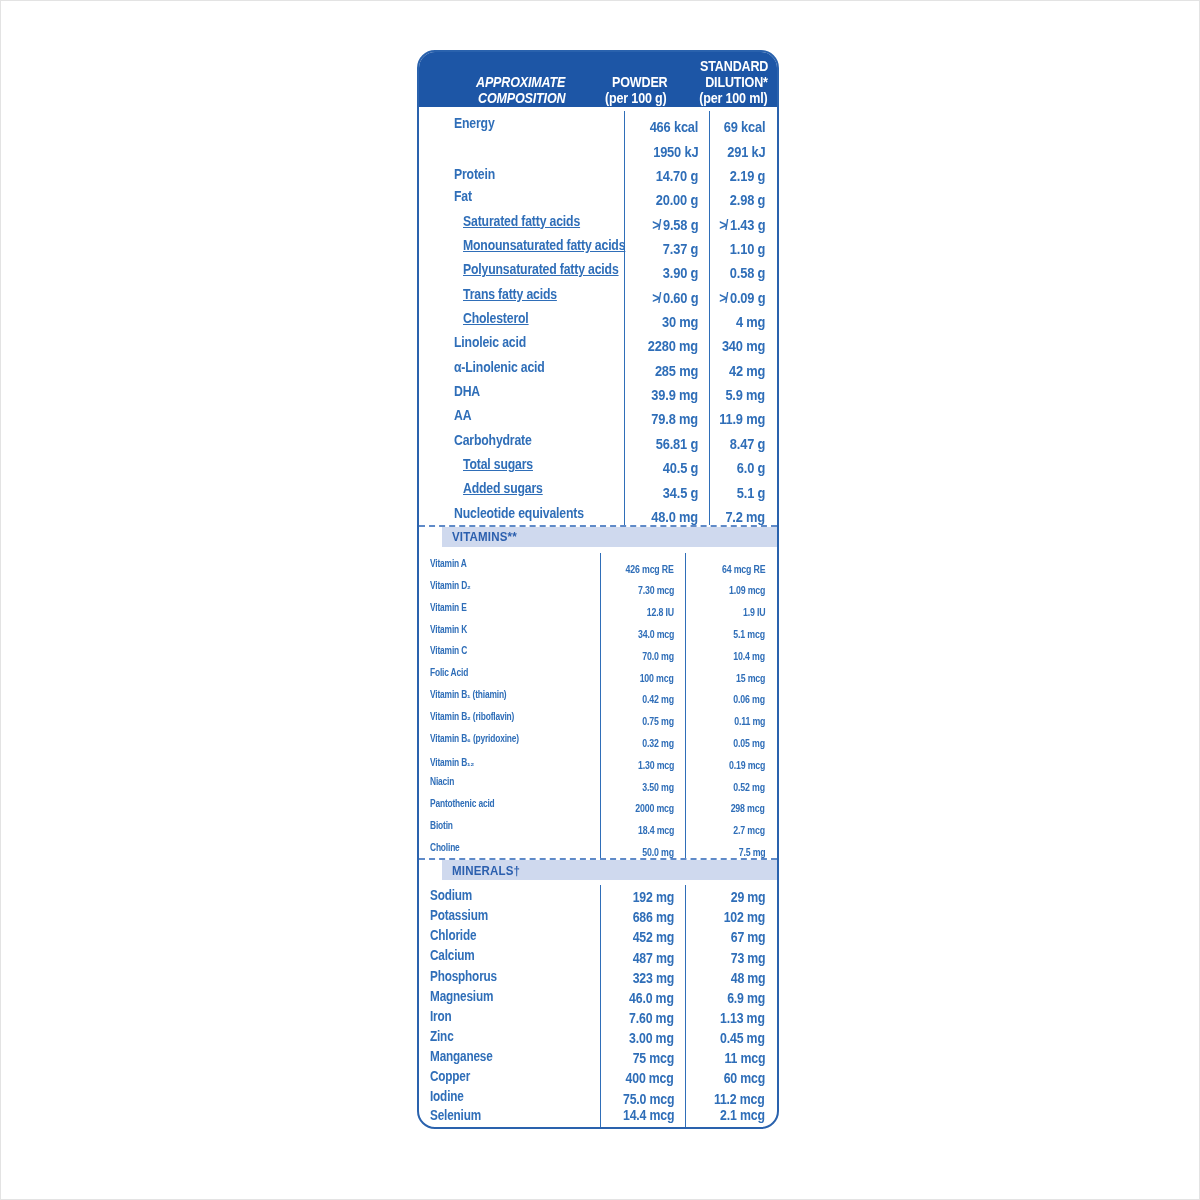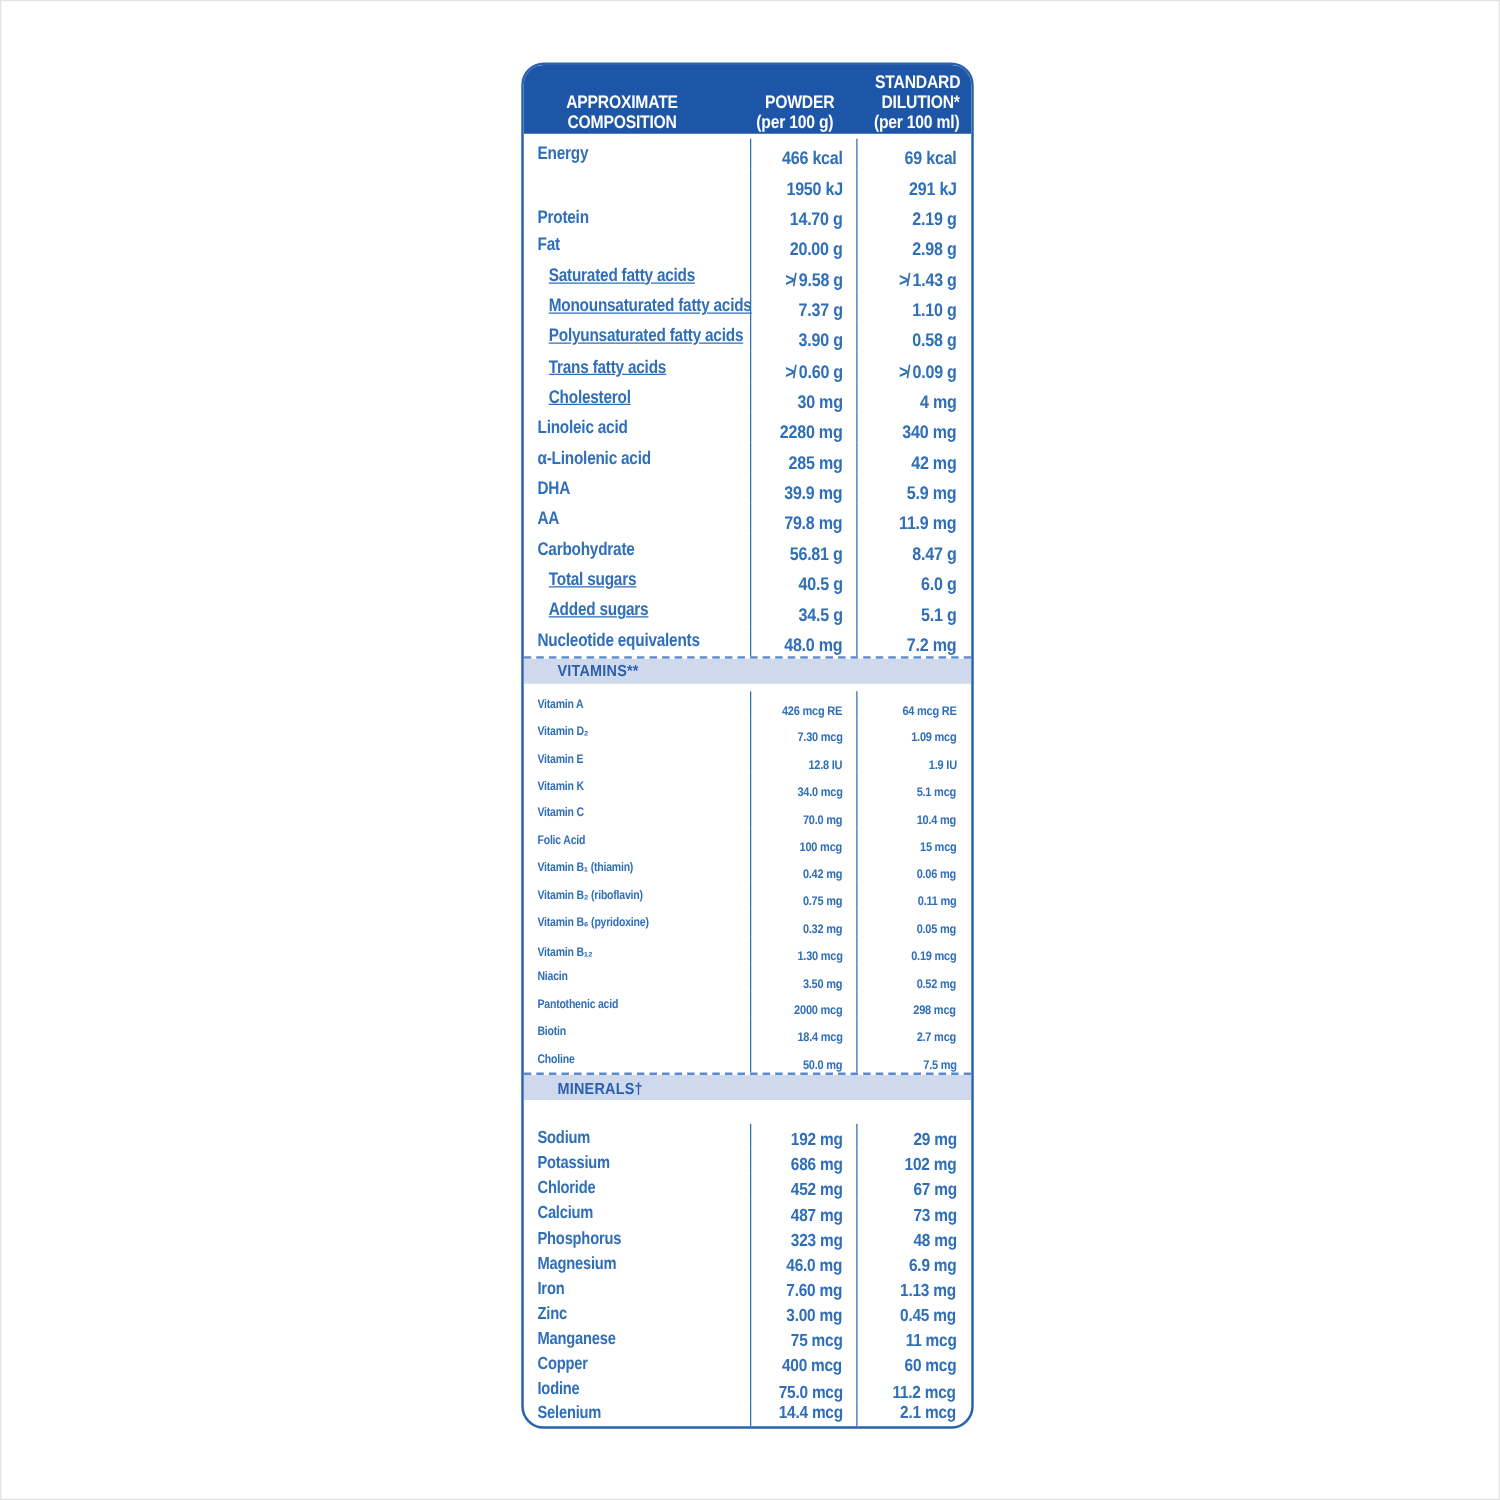--- a/index.html
+++ b/index.html
@@ -27,41 +27,41 @@
     background:var(--header-bg,#1d56a6);
     color:#ffffff;
     display:grid;
     grid-template-columns:1fr 96px 101px;
     align-items:end;
     height:55px;
     padding:6px 0 7px 0;
     box-sizing:border-box;
   }
   .thead .hcol{display:flex;flex-direction:column;}
-  .thead .hcol1{align-items:center;padding-left:11px;}
+  .thead .hcol1{align-items:flex-end;padding-left:11px;font-style:italic;}
   .thead .hcol2,.thead .hcol3{align-items:flex-end;padding-right:9px;}
   .hline{
     font-size:14.6px;font-weight:700;line-height:16px;
     display:inline-block;transform:scaleX(0.86);white-space:nowrap;
     letter-spacing:-0.2px;
   }
   .hcol1 .hline{transform-origin:0 50%;}
   .hcol2 .hline,.hcol3 .hline{transform-origin:100% 50%;}
   
   .tbody{color:var(--text,#2f6eb8);}
   .sec{display:block;}
   .sec-0{padding-top:4px;font-size:14.6px;}
   .sec-1{padding-top:6px;font-size:10px;}
-  .sec-2{padding-top:19px;font-size:14px;}
+  .sec-2{padding-top:5px;font-size:14px;}
   .row{
     display:grid;
     grid-template-columns:181px 85px 1fr;
     align-items:stretch;
   }
-  .sec-0 .row{height:24.35px;}
+  .sec-0 .row{height:24.35px;padding-left:24px;}
   .sec-1 .row{height:21.8px;}
   .sec-2 .row{height:20.15px;}
   .cell{display:flex;align-items:center;box-sizing:border-box;}
   .cell.label{padding-left:11px;}
   .cell.label.indent{padding-left:20px;text-decoration:underline;}
   .cell.val{
     border-left:1.6px solid var(--line,#2f6eb8);
     justify-content:flex-end;
   }
   .cell.val.powder{padding-right:11px;align-items:flex-end;}
@@ -79,21 +79,22 @@
   .cell.val .txt{transform:scaleX(0.88);transform-origin:100% 50%;}
   
   .divider{
     height:0;
     border-top:2px dashed var(--dash,#5f8ac8);
   }
   .band{
     background:var(--band-bg,#cfd9ee);
     height:20px;
     display:flex;align-items:center;
-    padding-left:27px;
+    padding-left:10px;
+    margin-left:23px;
   }
   .band .txt{
     color:var(--band-text,#2b5fae);
     font-size:12.8px;
     font-weight:700;
     letter-spacing:0.2px;
     transform:scaleX(0.9);
   }
 </style>
 </head>

